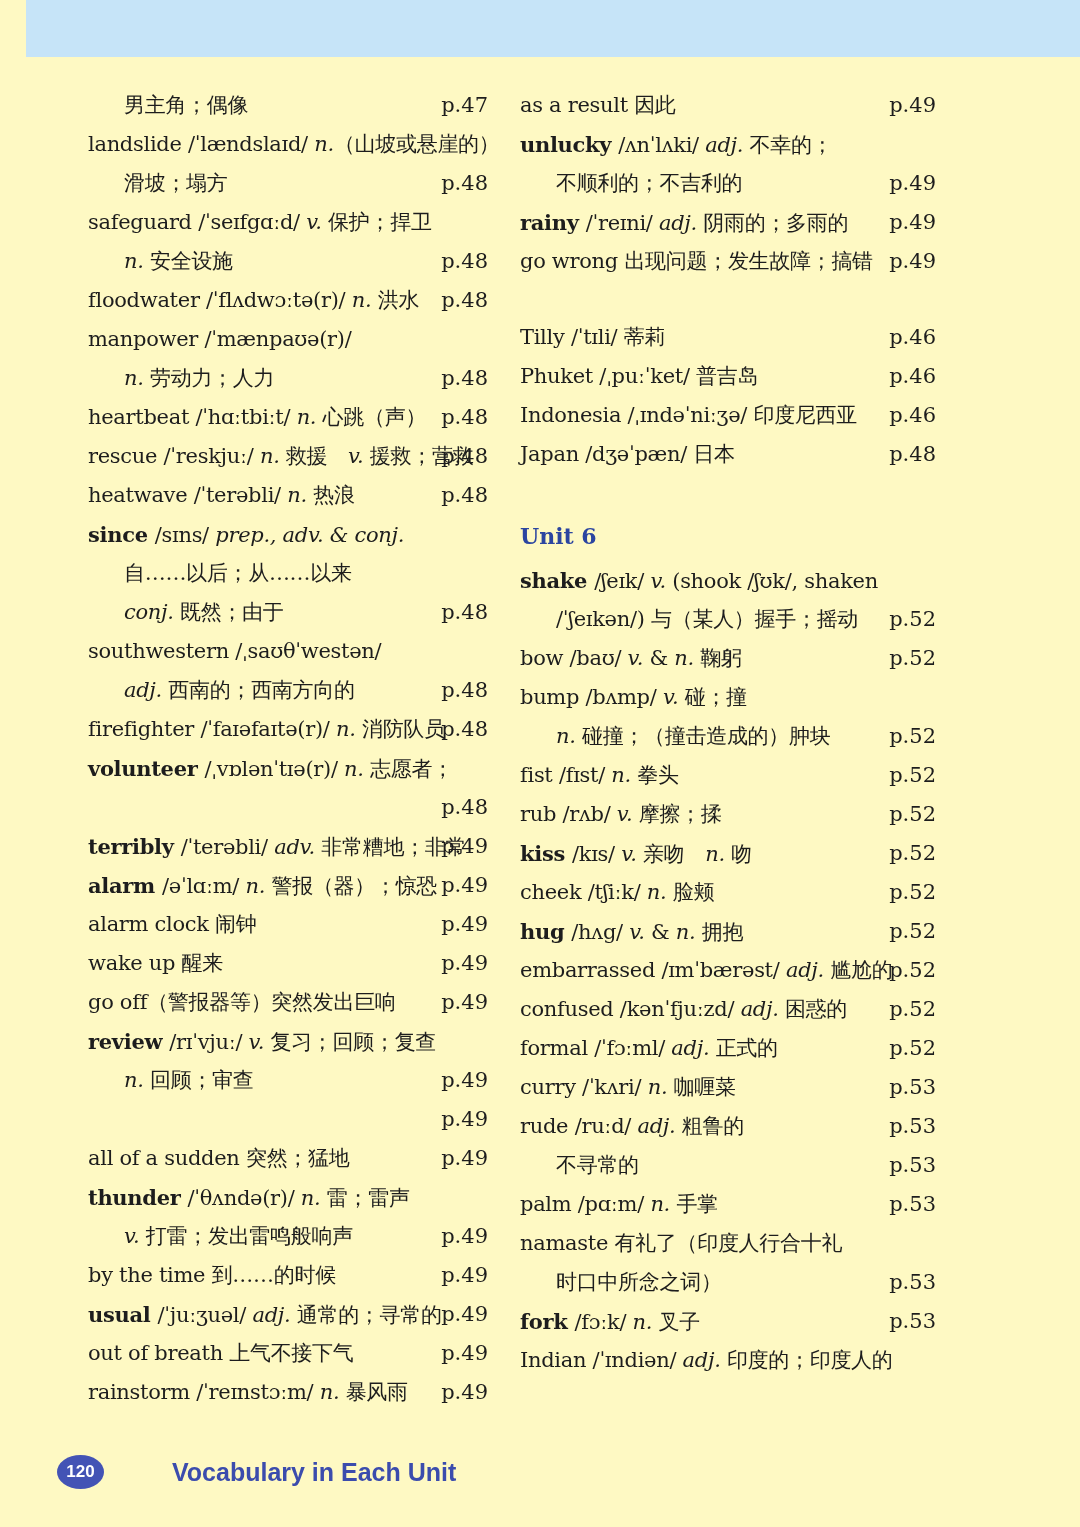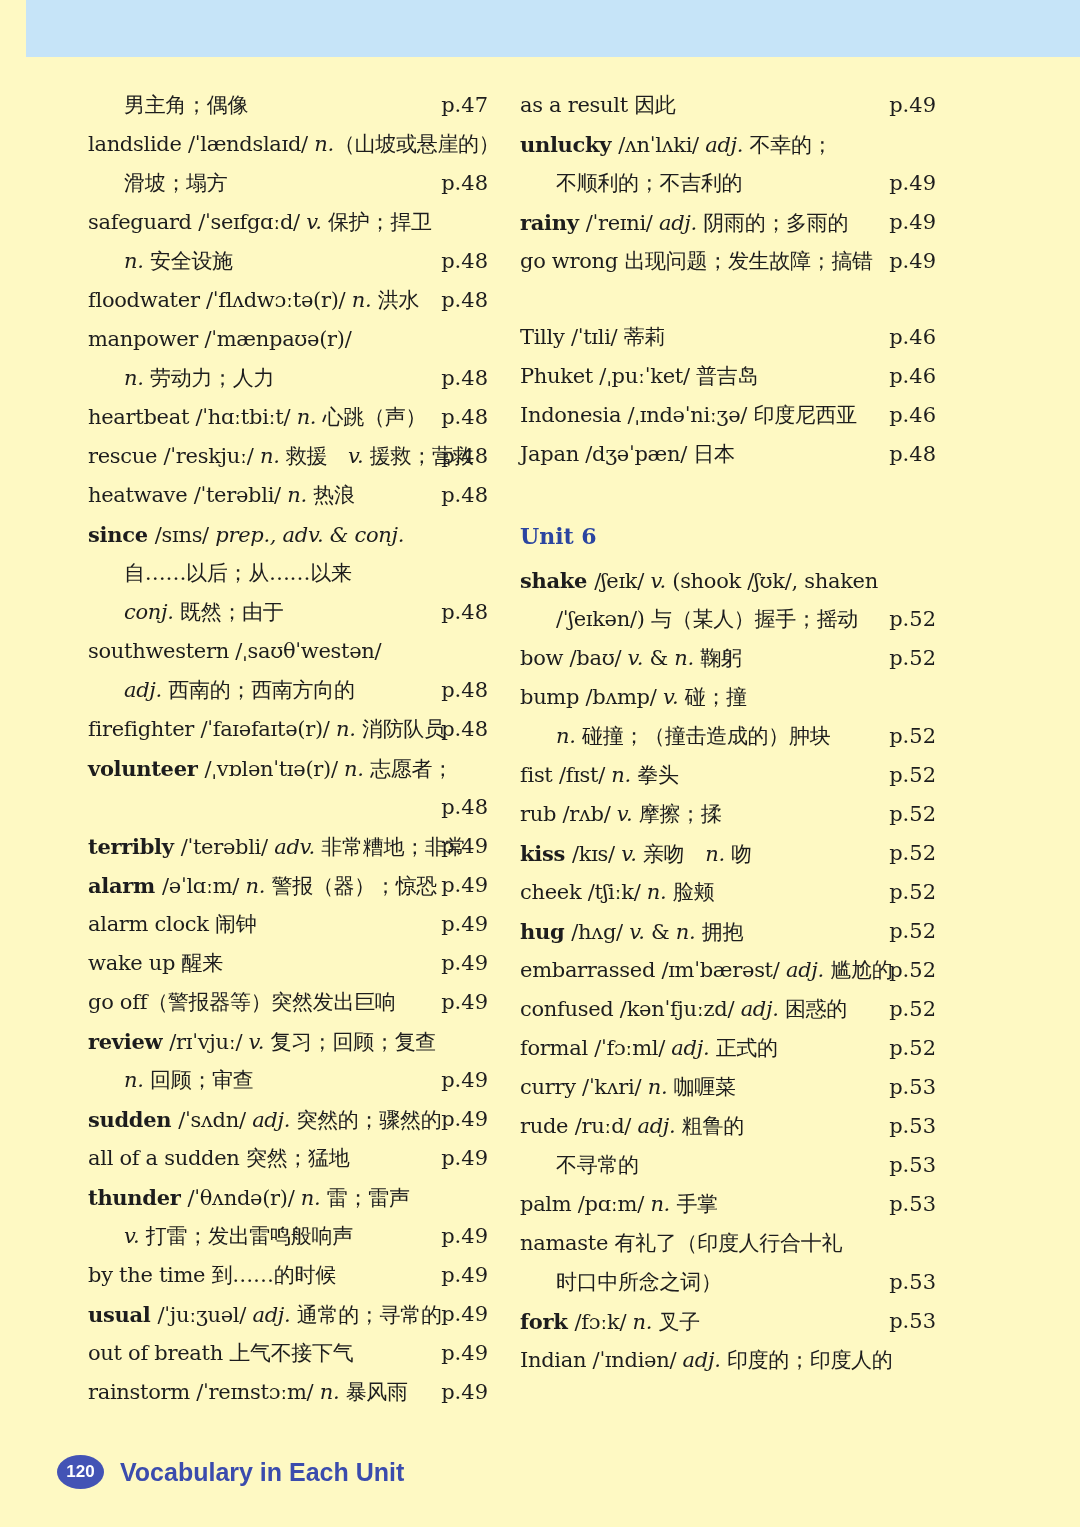--- a/index.html
+++ b/index.html
@@ -14,25 +14,25 @@
   .row.indent .content{padding-left:36px;display:inline-block;}
   .pg{position:absolute;right:0;top:0;line-height:39px;text-align:right;}
   .s-b{font-weight:bold;}
   .s-i{font-style:italic;}
   .s-p{}
   .s-c{}
   .s-n{}
   .gap{height:37px;}
   .unit-heading{height:50px;line-height:50px;font-size:22px;font-weight:bold;color:#2b45a0;}
   .footer{position:absolute;left:57px;top:1452px;height:40px;display:flex;align-items:center;
-          font-family:"Liberation Sans","DejaVu Sans",sans-serif;}
+          font-family:"Liberation Sans","DejaVu Sans",sans-serif;gap:44px;}
   .pagenum-oval{display:inline-flex;align-items:center;justify-content:center;
           width:47px;height:34px;border-radius:50%;background:#4353b5;color:#ffffff;
           font-size:17px;font-weight:bold;}
-  .footer-label{margin-left:16px;color:#3b4cad;font-size:25px;font-weight:bold;}
+  .footer-label{margin-left:24px;color:#3b4cad;font-size:25px;font-weight:bold;}
 </style>
 </head>
 <body>
 
 <div class="page">
   <div class="top-bar"></div>
   <div id="left-col" class="col">
       <div class="row indent"><span class="content"><span class="s-c">男主角；偶像</span></span><span class="pg">p.47</span></div>
       <div class="row"><span class="content"><span class="s-n">landslide </span><span class="s-p">/ˈlændslaɪd/ </span><span class="s-i">n.</span><span class="s-c">（山坡或悬崖的）</span></span></div>
       <div class="row indent"><span class="content"><span class="s-c">滑坡；塌方</span></span><span class="pg">p.48</span></div>
@@ -52,21 +52,21 @@
       <div class="row"><span class="content"><span class="s-n">firefighter </span><span class="s-p">/ˈfaɪəfaɪtə(r)/ </span><span class="s-i">n.</span><span class="s-c"> 消防队员</span></span><span class="pg">p.48</span></div>
       <div class="row"><span class="content"><span class="s-b">volunteer </span><span class="s-p">/ˌvɒlənˈtɪə(r)/ </span><span class="s-i">n.</span><span class="s-c"> 志愿者；</span></span></div>
       <div class="row indent"><span class="pg">p.48</span></div>
       <div class="row"><span class="content"><span class="s-b">terribly </span><span class="s-p">/ˈterəbli/ </span><span class="s-i">adv.</span><span class="s-c"> 非常糟地；非常</span></span><span class="pg">p.49</span></div>
       <div class="row"><span class="content"><span class="s-b">alarm </span><span class="s-p">/əˈlɑːm/ </span><span class="s-i">n.</span><span class="s-c"> 警报（器）；惊恐</span></span><span class="pg">p.49</span></div>
       <div class="row"><span class="content"><span class="s-n">alarm clock </span><span class="s-c">闹钟</span></span><span class="pg">p.49</span></div>
       <div class="row"><span class="content"><span class="s-n">wake up </span><span class="s-c">醒来</span></span><span class="pg">p.49</span></div>
       <div class="row"><span class="content"><span class="s-n">go off</span><span class="s-c">（警报器等）突然发出巨响</span></span><span class="pg">p.49</span></div>
       <div class="row"><span class="content"><span class="s-b">review </span><span class="s-p">/rɪˈvjuː/ </span><span class="s-i">v.</span><span class="s-c"> 复习；回顾；复查</span></span></div>
       <div class="row indent"><span class="content"><span class="s-i">n.</span><span class="s-c"> 回顾；审查</span></span><span class="pg">p.49</span></div>
-      <div class="row"><span class="content"><span class="s-b">sudden </span><span class="s-p">/ˈsʌdn/ </span><span class="s-i">adj.</span><span class="s-c"> 突然的；骤然的</span></span><span class="pg">p.49</span></div>
+      <div class="row"><span class="pg">p.49</span></div>
       <div class="row"><span class="content"><span class="s-n">all of a sudden </span><span class="s-c">突然；猛地</span></span><span class="pg">p.49</span></div>
       <div class="row"><span class="content"><span class="s-b">thunder </span><span class="s-p">/ˈθʌndə(r)/ </span><span class="s-i">n.</span><span class="s-c"> 雷；雷声</span></span></div>
       <div class="row indent"><span class="content"><span class="s-i">v.</span><span class="s-c"> 打雷；发出雷鸣般响声</span></span><span class="pg">p.49</span></div>
       <div class="row"><span class="content"><span class="s-n">by the time </span><span class="s-c">到……的时候</span></span><span class="pg">p.49</span></div>
       <div class="row"><span class="content"><span class="s-b">usual </span><span class="s-p">/ˈjuːʒuəl/ </span><span class="s-i">adj.</span><span class="s-c"> 通常的；寻常的</span></span><span class="pg">p.49</span></div>
       <div class="row"><span class="content"><span class="s-n">out of breath </span><span class="s-c">上气不接下气</span></span><span class="pg">p.49</span></div>
       <div class="row"><span class="content"><span class="s-n">rainstorm </span><span class="s-p">/ˈreɪnstɔːm/ </span><span class="s-i">n.</span><span class="s-c"> 暴风雨</span></span><span class="pg">p.49</span></div>
     </div>
   <div id="right-col" class="col">
       <div class="row"><span class="content"><span class="s-n">as a result </span><span class="s-c">因此</span></span><span class="pg">p.49</span></div>

